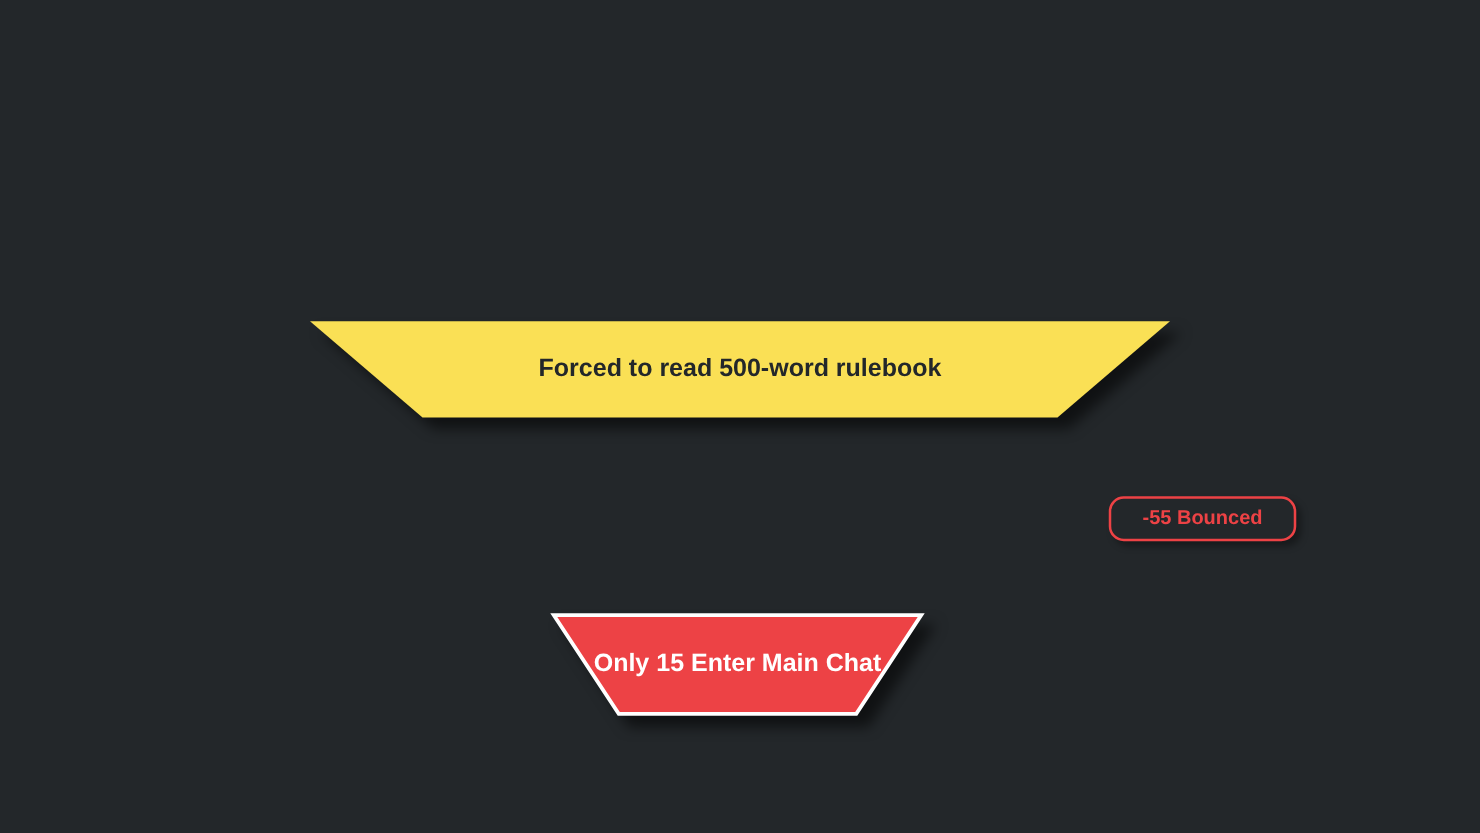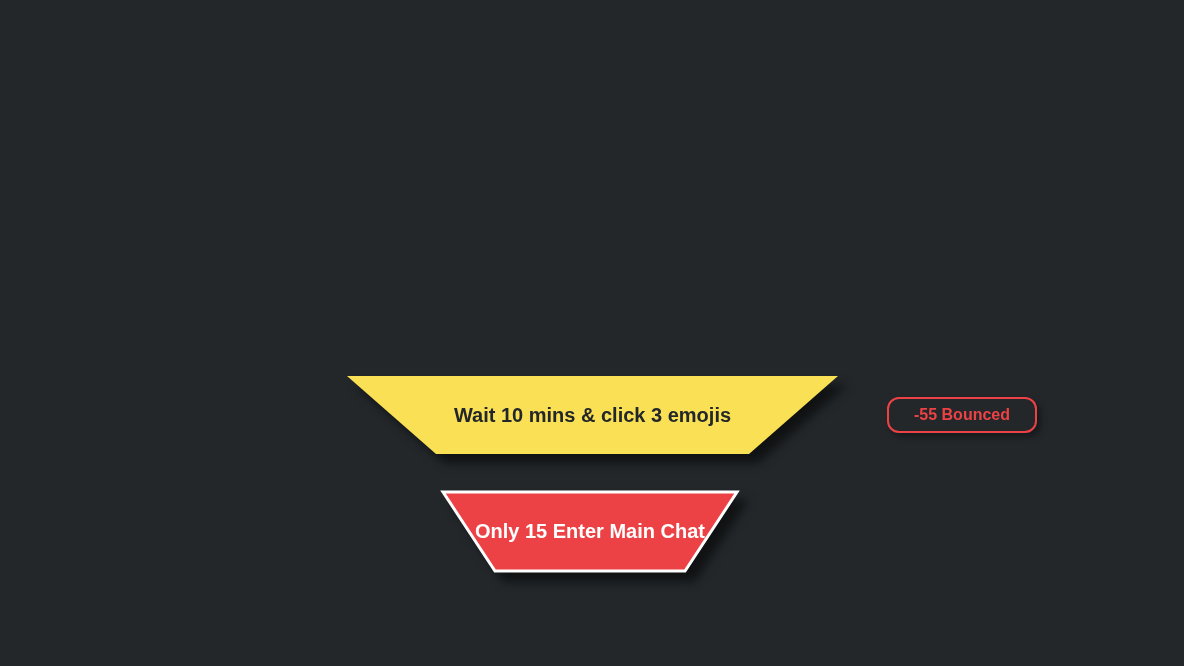--- a/index.html
+++ b/index.html
@@ -66,27 +66,27 @@
   .badge-1 { left: 986px; top: 279px; }
   .badge-2 { left: 887px; top: 397px; }
 </style>
 </head>
 <body>
 
 <div class="canvas">
 
 
 
+  <div class="stage stage-2">
+    <svg viewBox="0 0 688 77" width="688" height="77" preserveAspectRatio="none">
+      <polygon points="0,0 688,0 598,77 90,77" fill="#FAE055"></polygon>
+    </svg>
+    <div class="label label-dark">Forced to read 500-word rulebook</div>
+  </div>
 
-  <div class="stage stage-3">
-    <svg viewBox="0 0 491 78" width="491" height="78" preserveAspectRatio="none">
-      <polygon points="0,0 491,0 402,78 89,78" fill="#FAE055"></polygon>
-    </svg>
-    <div class="label label-dark">Wait 10 mins &amp; click 3 emojis</div>
-  </div>
 
   <div class="stage stage-4">
     <svg viewBox="0 0 294 79" width="294" height="79" preserveAspectRatio="none">
       <polygon points="0,0 294,0 242,79 52,79" stroke="#FFFFFF" stroke-width="3" stroke-linejoin="miter" fill="#ED4245"></polygon>
     </svg>
     <div class="label label-light">Only 15 Enter Main Chat</div>
   </div>
 
 
   <div class="badge badge-2">-55 Bounced</div>

